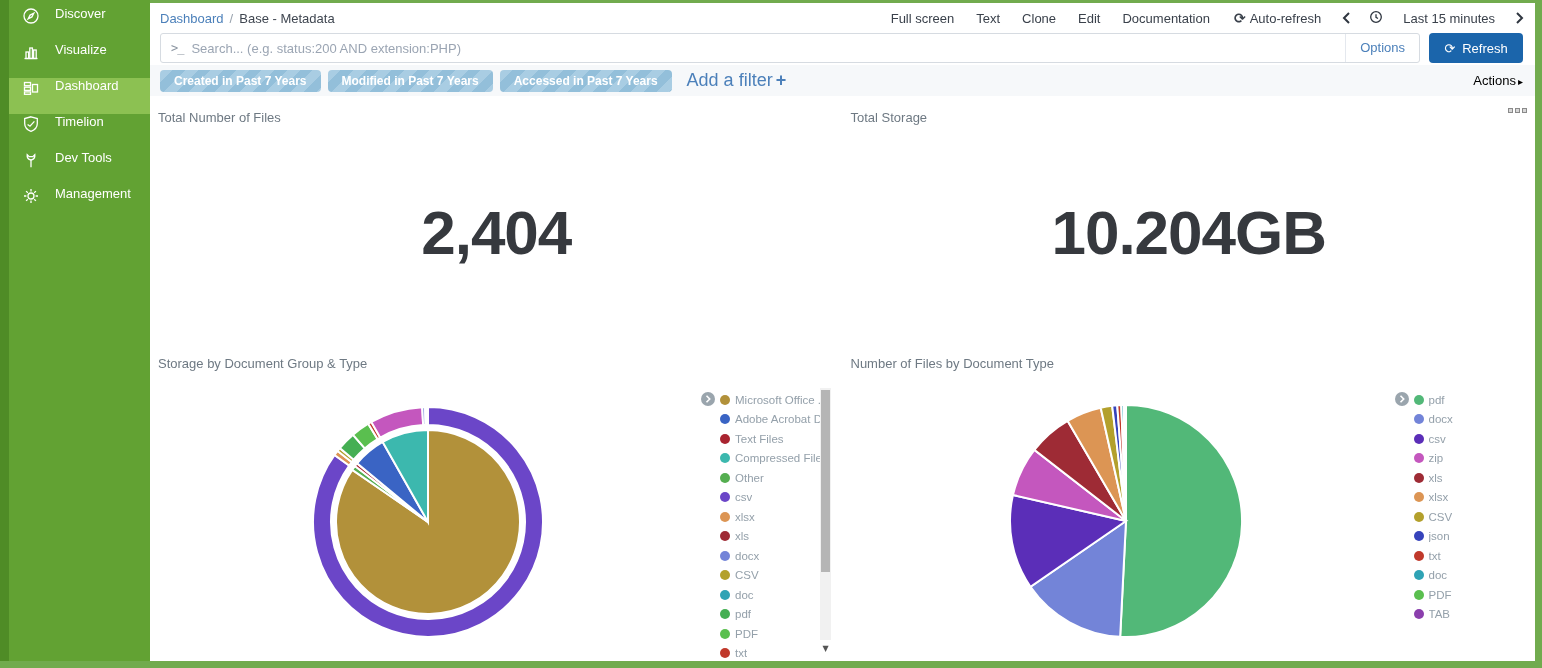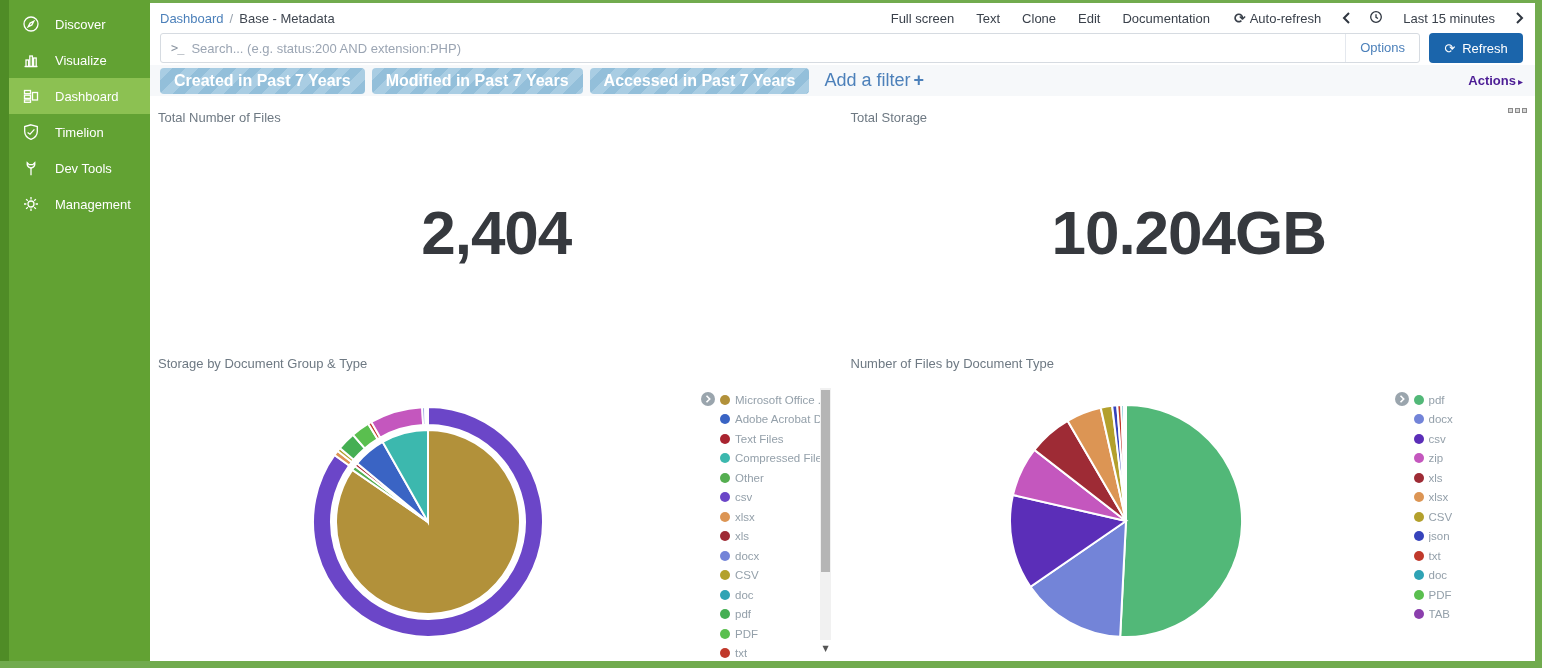--- a/index.html
+++ b/index.html
@@ -4,21 +4,21 @@
 <style>
   * { margin:0; padding:0; box-sizing:border-box; }
   html,body { width:1542px; height:668px; overflow:hidden; background:#fff;
     font-family:"Liberation Sans","DejaVu Sans",sans-serif; }
   .app { position:relative; width:1542px; height:668px; background:#fff;
     border-right:7px solid #71ab4e; border-bottom:7px solid #71ab4e; }
 
   
   .sidebar { position:absolute; left:0; top:0; width:150px; height:661px;
     background:#62a233; border-left:9px solid #4f8c26; padding-top:6px; }
-  .side-item { display:flex; align-items:center; height:36px; padding-left:12px;
+  .side-item { display:flex; align-items:flex-start; height:36px; padding-left:12px;
     cursor:pointer; color:#fff; }
   .side-item.active { background:#8cc152; }
   .side-icon { width:20px; height:20px; margin-right:14px; display:inline-flex;
     align-items:center; justify-content:center; }
   .side-icon svg { stroke:#fff; fill:none; stroke-width:1.3; }
   .side-label { font-size:13px; color:#fff; }
 
   
   .main { position:absolute; left:150px; top:0; width:1385px; height:661px;
     border-top:3px solid #71ab4e; background:#fff; }
@@ -51,26 +51,26 @@
     border-left:1px solid #e4e8ee; line-height:28px; }
   .refresh-btn { width:94px; height:30px; background:#1b65ab; color:#fff; border:none;
     border-radius:4px; font-size:13px; cursor:pointer; display:inline-flex;
     align-items:center; justify-content:center; gap:7px; font-family:inherit; }
   .refresh-icon { font-family:"DejaVu Sans",sans-serif; font-size:13px; }
 
   
   .filterrow { display:flex; align-items:center; height:31px; padding:0 12px 0 10px;
     background:#f6f8fa; }
   .pill { display:inline-block; padding:4px 14px; margin-right:7px; border-radius:4px;
-    color:#fff; font-size:16px; font-weight:bold; cursor:pointer;
+    color:#fff; font-size:12px; font-weight:bold; cursor:pointer;
     background:repeating-linear-gradient(135deg,#a9cde3 0 9px,#93bfda 9px 18px); }
   .add-filter { color:#4c80ba; font-size:18px; margin-left:8px; cursor:pointer; }
   .add-plus { font-weight:bold; margin-left:3px; }
   .spacer { flex:1; }
-  .actions-link { color:#4c1d95; font-size:13px; cursor:pointer;font-weight:bold; }
+  .actions-link { color:#000000; font-size:13px; cursor:pointer; }
   .actions-caret { font-family:"DejaVu Sans",sans-serif; font-size:10px; margin-left:2px; }
 
   
   .panel-grid { display:grid; grid-template-columns:1fr 1fr; grid-template-rows:246px 1fr;
     height:565px; }
   .panel { position:relative; background:#fff; }
   .panel-title { font-size:13px; color:#6e7983; padding:14px 8px 0 8px; }
   .panel-menu { position:absolute; right:8px; top:12px; display:flex; gap:2px; cursor:pointer; }
   .panel-menu i { display:block; width:5px; height:5px; background:#d8d8d8; border:1px solid #8a8a8a; }
   .metric-value { text-align:center; font-size:62px; font-weight:bold; color:#36393e;

